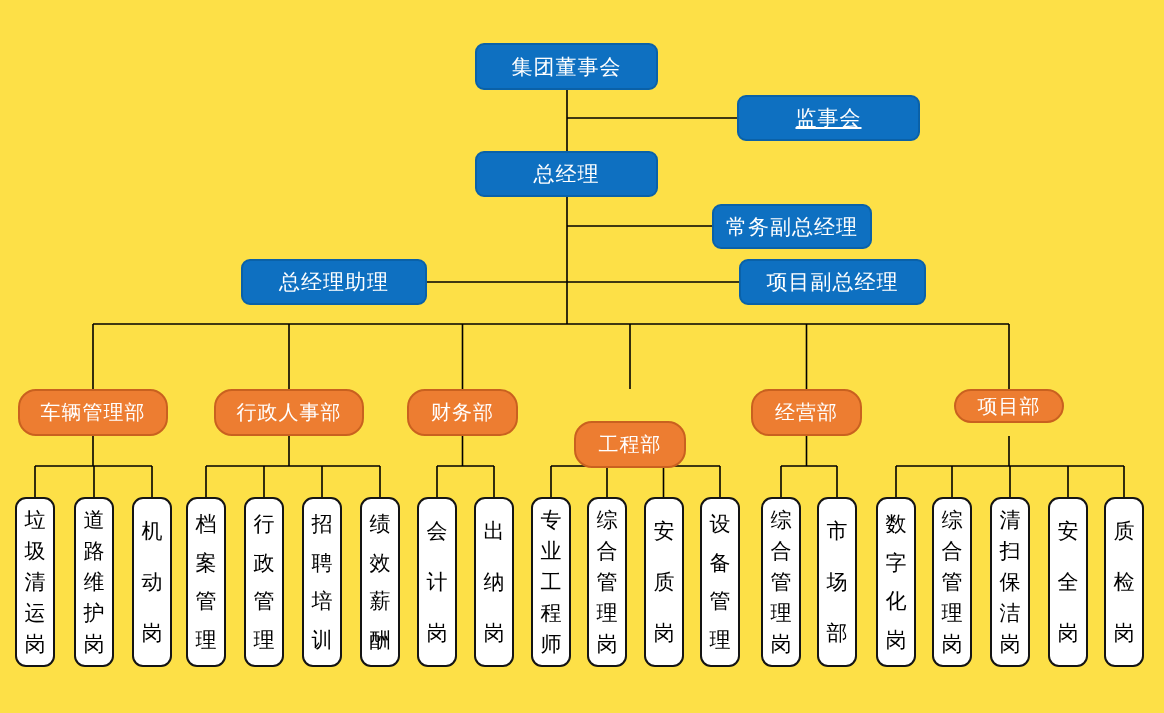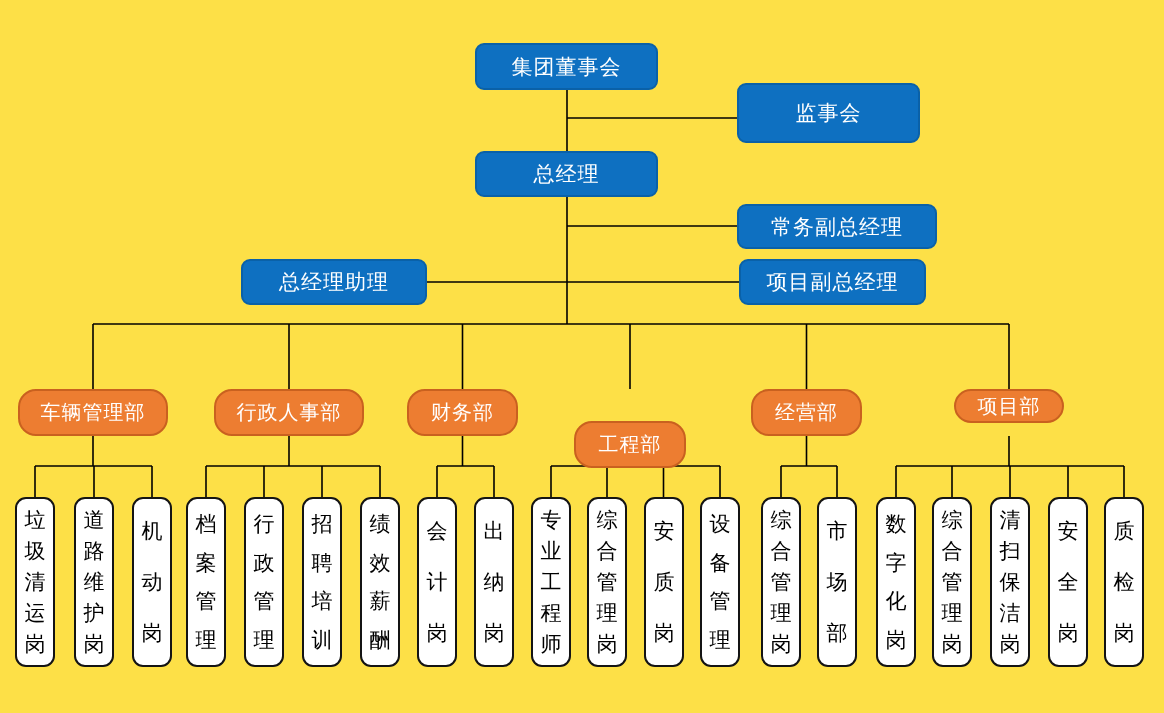--- a/index.html
+++ b/index.html
@@ -112,25 +112,25 @@
       <path d="M896,466 V497"></path>
         <path d="M952,466 V497"></path>
         <path d="M1010,466 V497"></path>
       <path d="M1068,466 V497"></path>
         <path d="M1124,466 V497"></path>
     </g>
   </svg>
 
   <div class="node blue" style="left:475px;top:43px;width:183px;height:47px;">集团董事会</div>
 
-  <div class="node blue" style="left:737px;top:83px;width:183px;height:60px;">监事会</div>
+  <div class="node blue" style="left:737px;top:95px;width:183px;height:46px;text-decoration:underline;">监事会</div>
 
   <div class="node blue" style="left:475px;top:151px;width:183px;height:46px;">总经理</div>
 
-  <div class="node blue" style="left:737px;top:204px;width:200px;height:45px;font-family:Liberation Serif, serif;">常务副总经理</div>
+  <div class="node blue" style="left:712px;top:204px;width:160px;height:45px;font-family:Liberation Serif, serif;">常务副总经理</div>
 
   <div class="node blue" style="left:241px;top:259px;width:186px;height:46px;">总经理助理</div>
 
   <div class="node blue" style="left:739px;top:259px;width:187px;height:46px;">项目副总经理</div>
 
   <div class="node orange" style="left:18px;top:389px;width:150px;height:47px;">车辆管理部</div>
   <div class="node orange" style="left:214px;top:389px;width:150px;height:47px;">行政人事部</div>
   <div class="node orange" style="left:407px;top:389px;width:111px;height:47px;">财务部</div>
   <div class="node orange" style="left:574px;top:389px;width:112px;height:47px;margin-top:32px;">工程部</div>
   <div class="node orange" style="left:751px;top:389px;width:111px;height:47px;">经营部</div>

